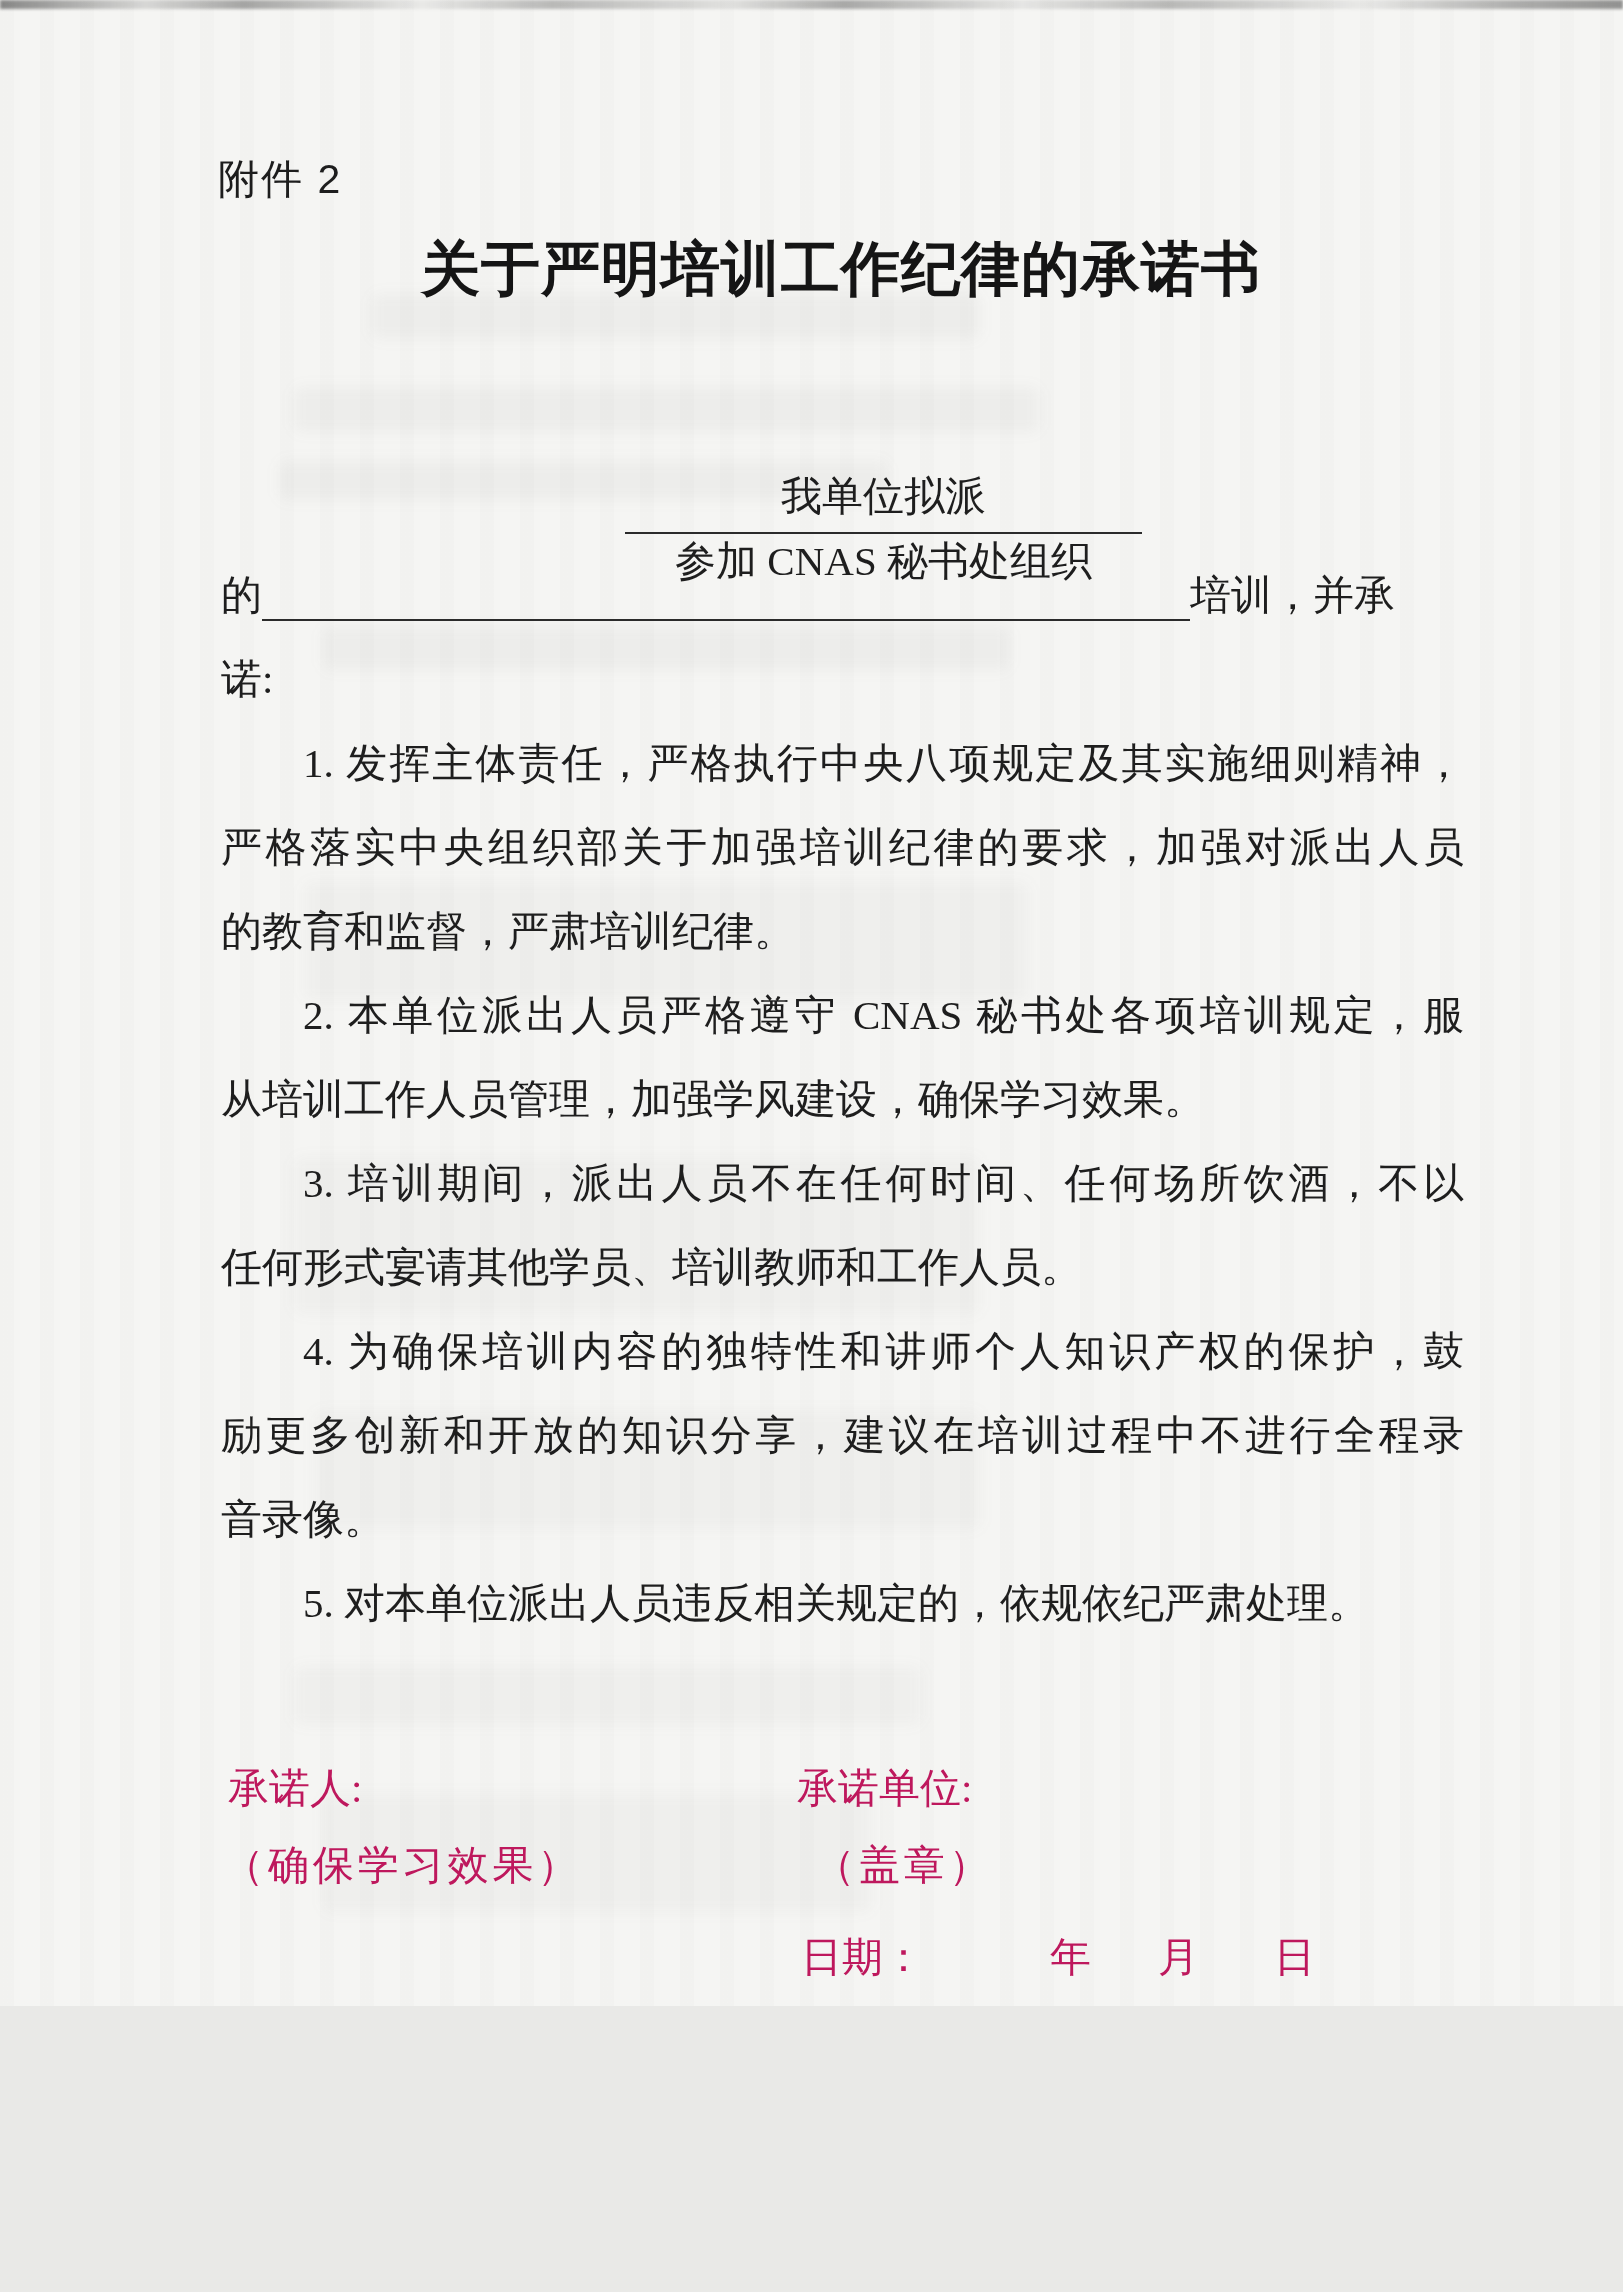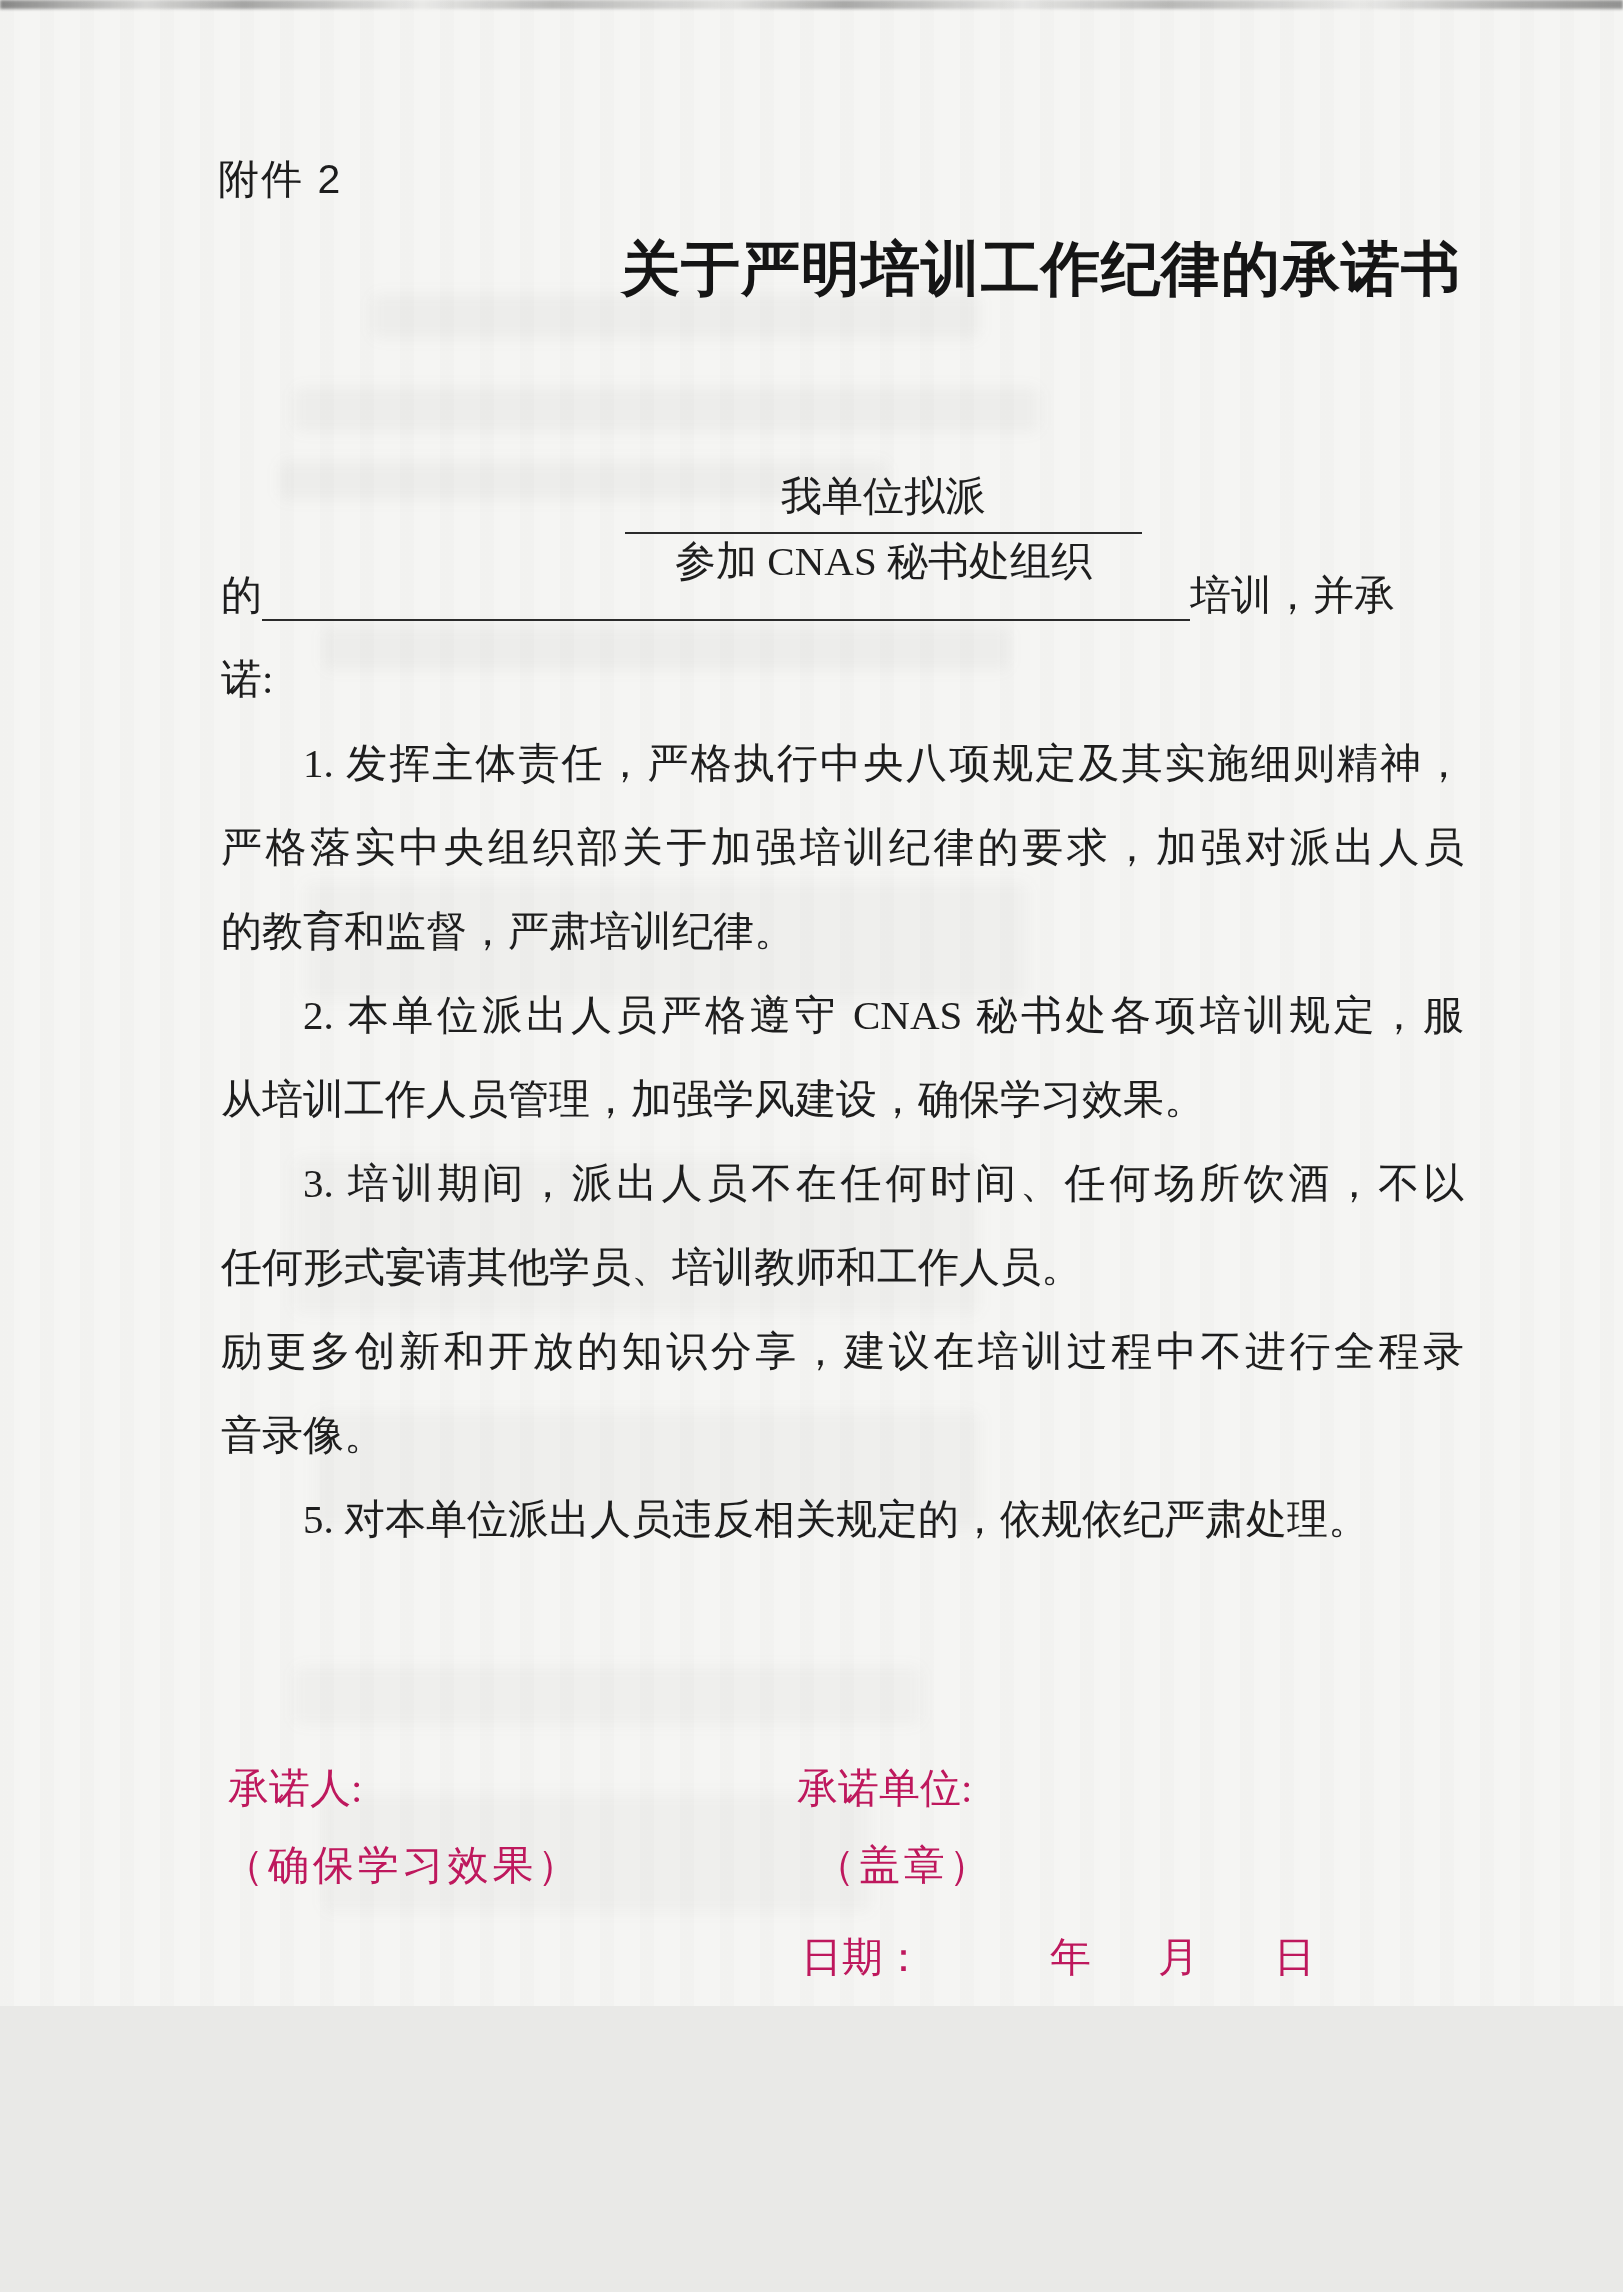--- a/index.html
+++ b/index.html
@@ -40,21 +40,21 @@
   .b9{left:323px;top:1794px;width:549px;height:118px;background:rgba(110,112,110,.04);}
 
   
   .attach-label{
     position:absolute;left:218px;top:155px;
     font-family:"Liberation Sans","DejaVu Sans",sans-serif;
     font-size:41px;line-height:49px;color:#1d1d1d;letter-spacing:2px;
   }
   .doc-title{
     position:absolute;left:221px;top:233px;width:1240px;
-    text-align:right;font-size:59px;line-height:73px;font-weight:bold;
+    text-align:center;font-size:59px;line-height:73px;font-weight:bold;
     color:#151515;letter-spacing:1px;
   }
   .body-block{
     position:absolute;left:221px;top:469px;width:1243px;
     font-size:41px;color:#1e1e1e;
   }
   .line{
     height:84px;line-height:84px;white-space:nowrap;
     text-align:justify;
   }
@@ -125,20 +125,21 @@
     </div>
 
     <div class="line">诺:</div>
     <div class="line indent fill">1. 发挥主体责任，严格执行中央八项规定及其实施细则精神，</div>
     <div class="line fill">严格落实中央组织部关于加强培训纪律的要求，加强对派出人员</div>
     <div class="line">的教育和监督，严肃培训纪律。</div>
     <div class="line indent fill">2. 本单位派出人员严格遵守 CNAS 秘书处各项培训规定，服</div>
     <div class="line">从培训工作人员管理，加强学风建设，确保学习效果。</div>
     <div class="line indent fill">3. 培训期间，派出人员不在任何时间、任何场所饮酒，不以</div>
     <div class="line">任何形式宴请其他学员、培训教师和工作人员。</div>
+    <div class="line indent fill">4. 为确保培训内容的独特性和讲师个人知识产权的保护，鼓</div>
     <div class="line fill">励更多创新和开放的知识分享，建议在培训过程中不进行全程录</div>
     <div class="line">音录像。</div>
     <div class="line indent">5. 对本单位派出人员违反相关规定的，依规依纪严肃处理。</div>
   </div>
 
   <div class="sig sig-promisor">承诺人:</div>
   <div class="sig sig-unit">承诺单位:</div>
   <div class="sig sig-note1">（确保学习效果）</div>
   <div class="sig sig-note2">（盖章）</div>
   <div class="sig sig-date">日期：</div>

